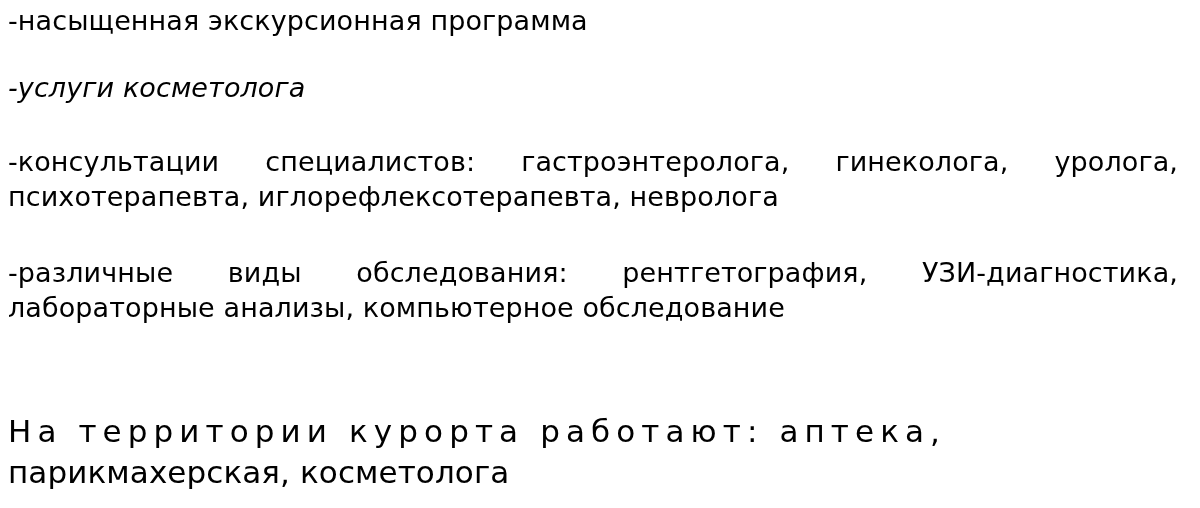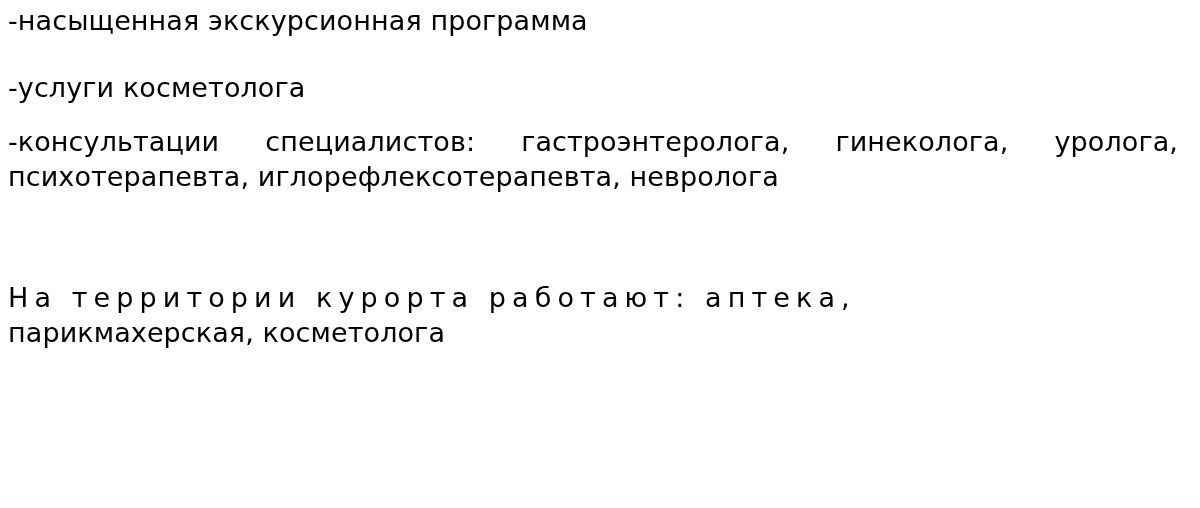--- a/index.html
+++ b/index.html
@@ -26,30 +26,30 @@
     line-height: 1.28;
     margin: 0 0 30px 0;
     text-align: justify;
     text-justify: inter-word;
     letter-spacing: 0.1px;
   }
   .para:last-of-type {
     margin-bottom: 0;
   }
   .para-1 { margin-bottom: 32px; }
-  .para-2 { margin-bottom: 20px; }
+  .para-2 { margin-bottom: 40px; font-style: italic; }
   .para-3 { margin-bottom: 42px; }
   .para-4 { margin-bottom: 0; }
 
   .spacer {
     height: 86px;
   }
 
   .final-block {
-    font-size: 27px;
+    font-size: 31px;
     line-height: 1.3;
     text-align: justify;
     text-justify: inter-word;
   }
   .final-line-1 {
     display: block;
     letter-spacing: 6.1px;
     white-space: nowrap;
   }
   .final-line-2 {
@@ -61,20 +61,21 @@
 <body>
 
 <div class="page">
 
   <p class="para para-1">-насыщенная экскурсионная программа</p>
 
   <p class="para para-2">-услуги косметолога</p>
 
   <p class="para para-3">-консультации специалистов: гастроэнтеролога, гинеколога, уролога, психотерапевта, иглорефлексотерапевта, невролога</p>
 
+  <p class="para para-4">-различные виды обследования: рентгетография, УЗИ-диагностика, лабораторные анализы, компьютерное обследование</p>
 
   <div class="spacer"></div>
 
   <div class="final-block">
     <span class="final-line-1">На территории курорта работают: аптека,</span>
     <span class="final-line-2">парикмахерская, косметолога</span>
   </div>
 
 </div>
 

